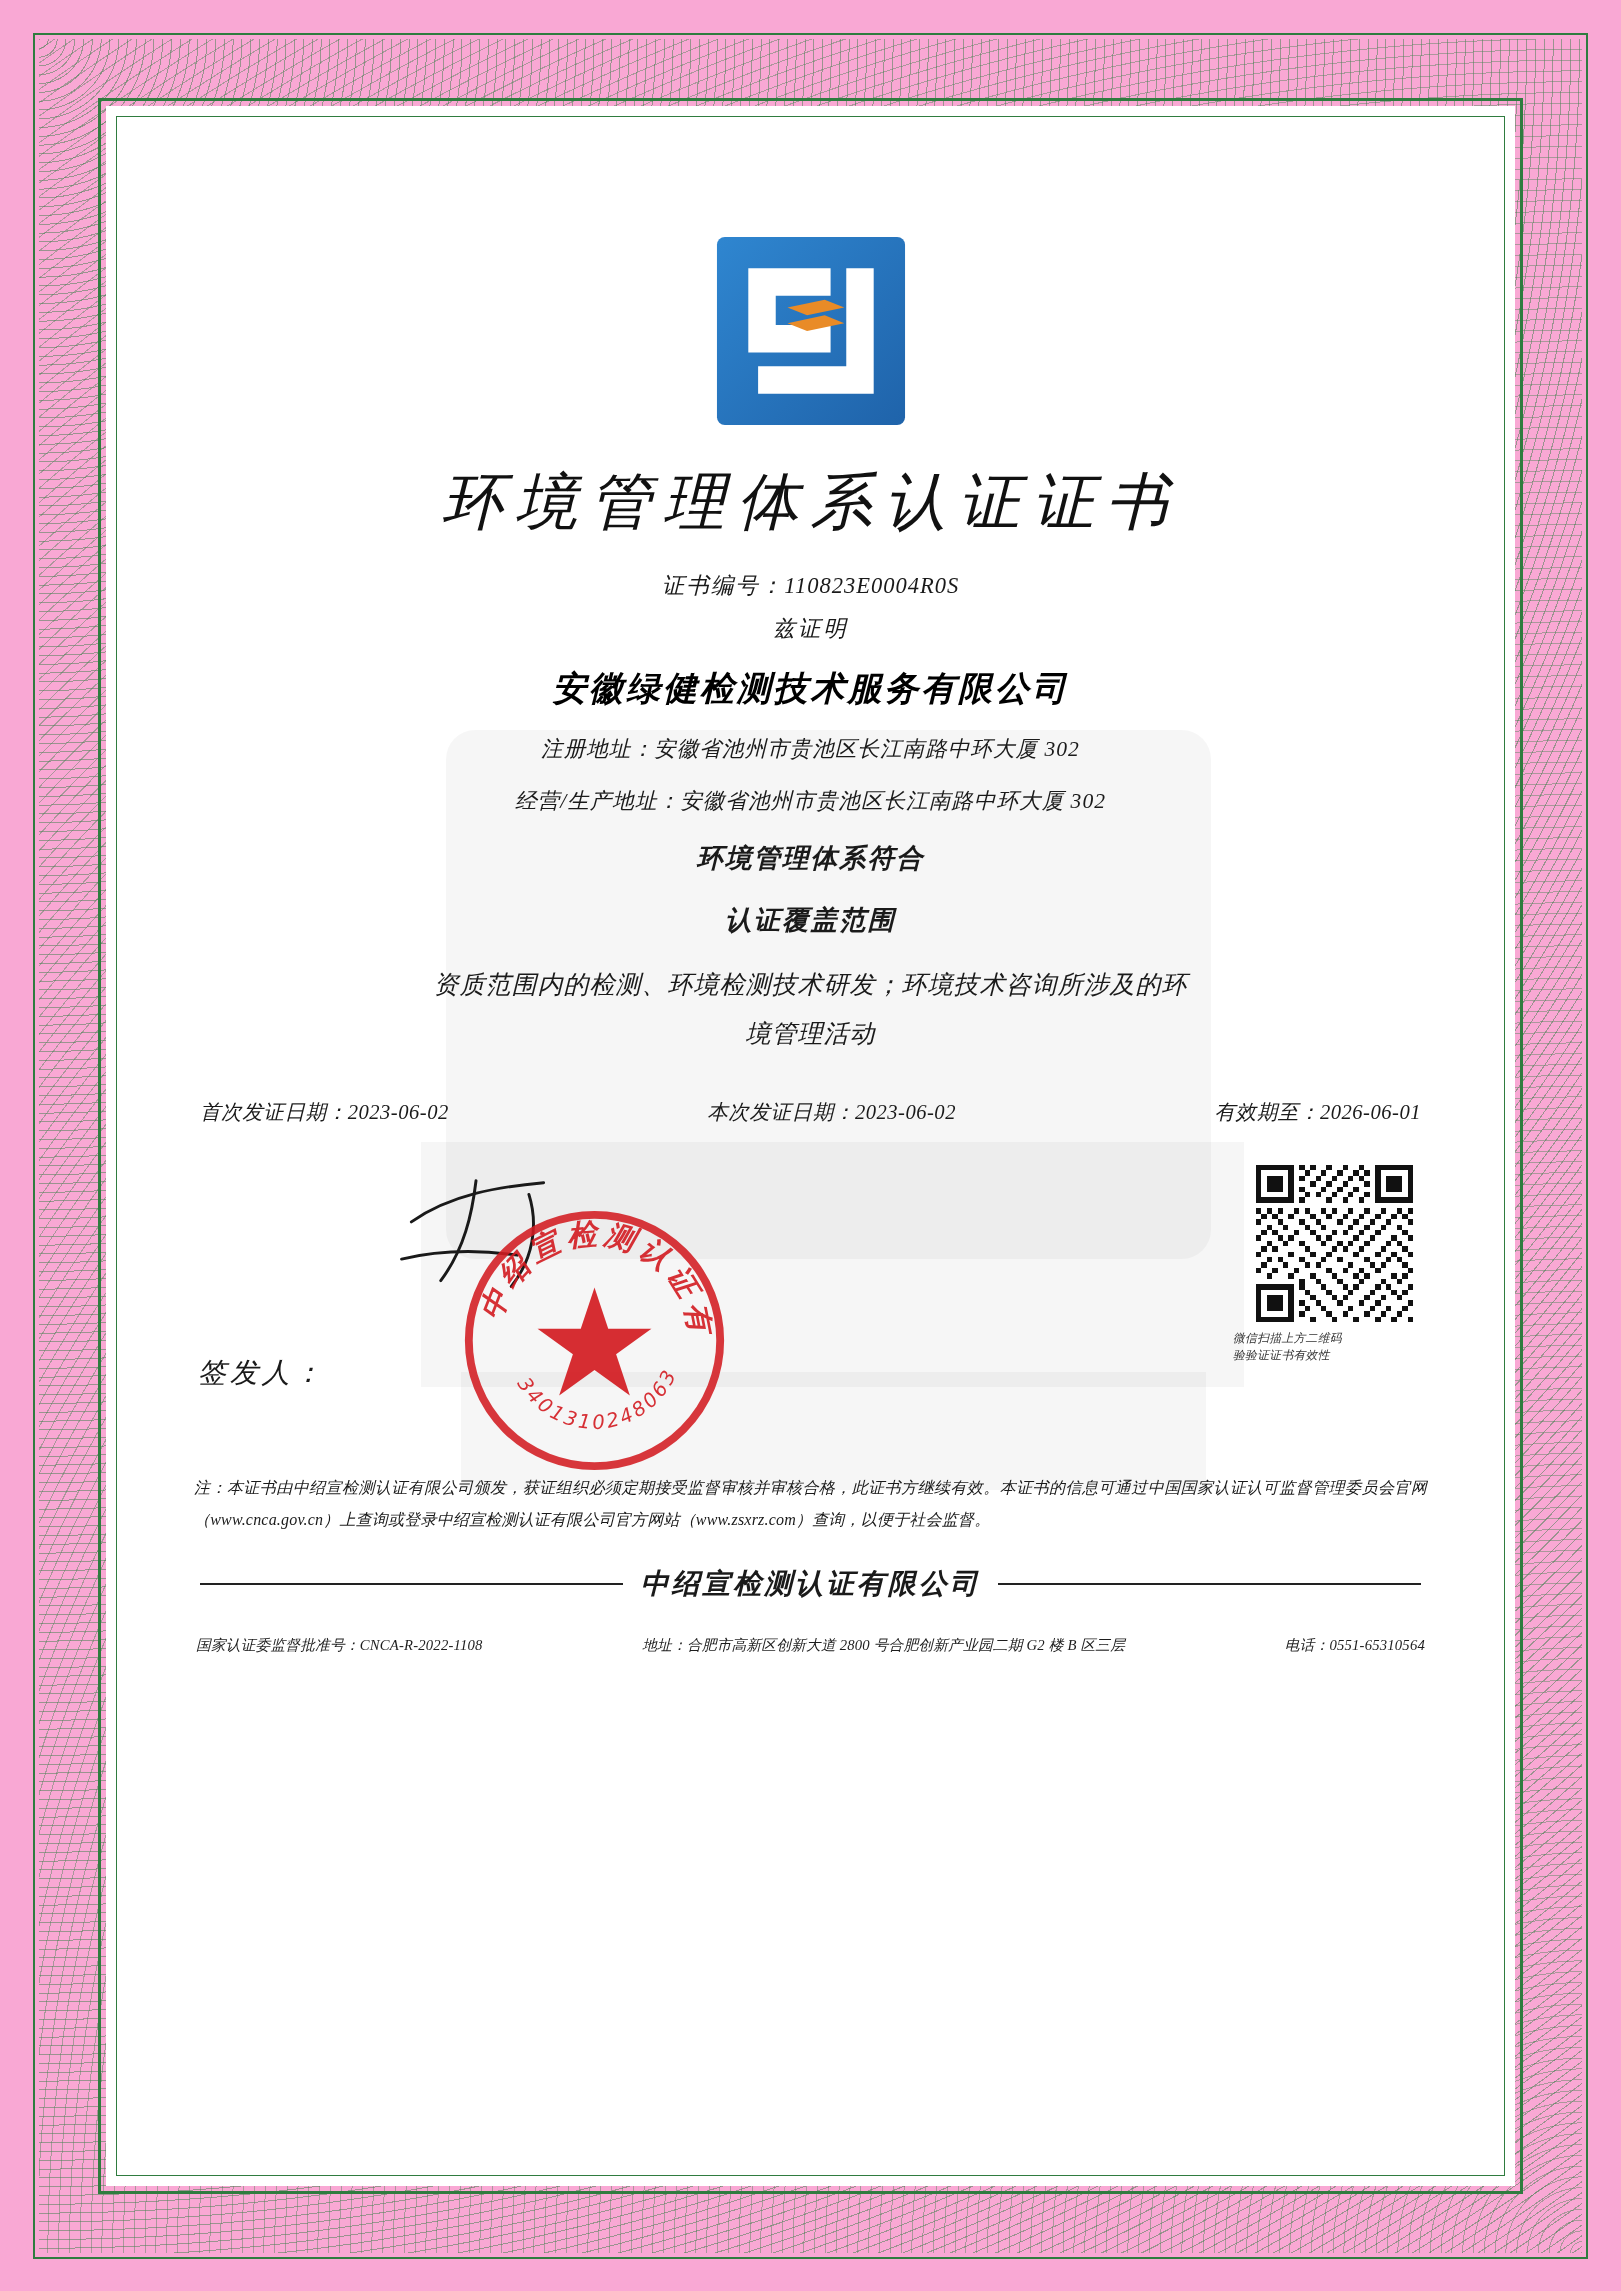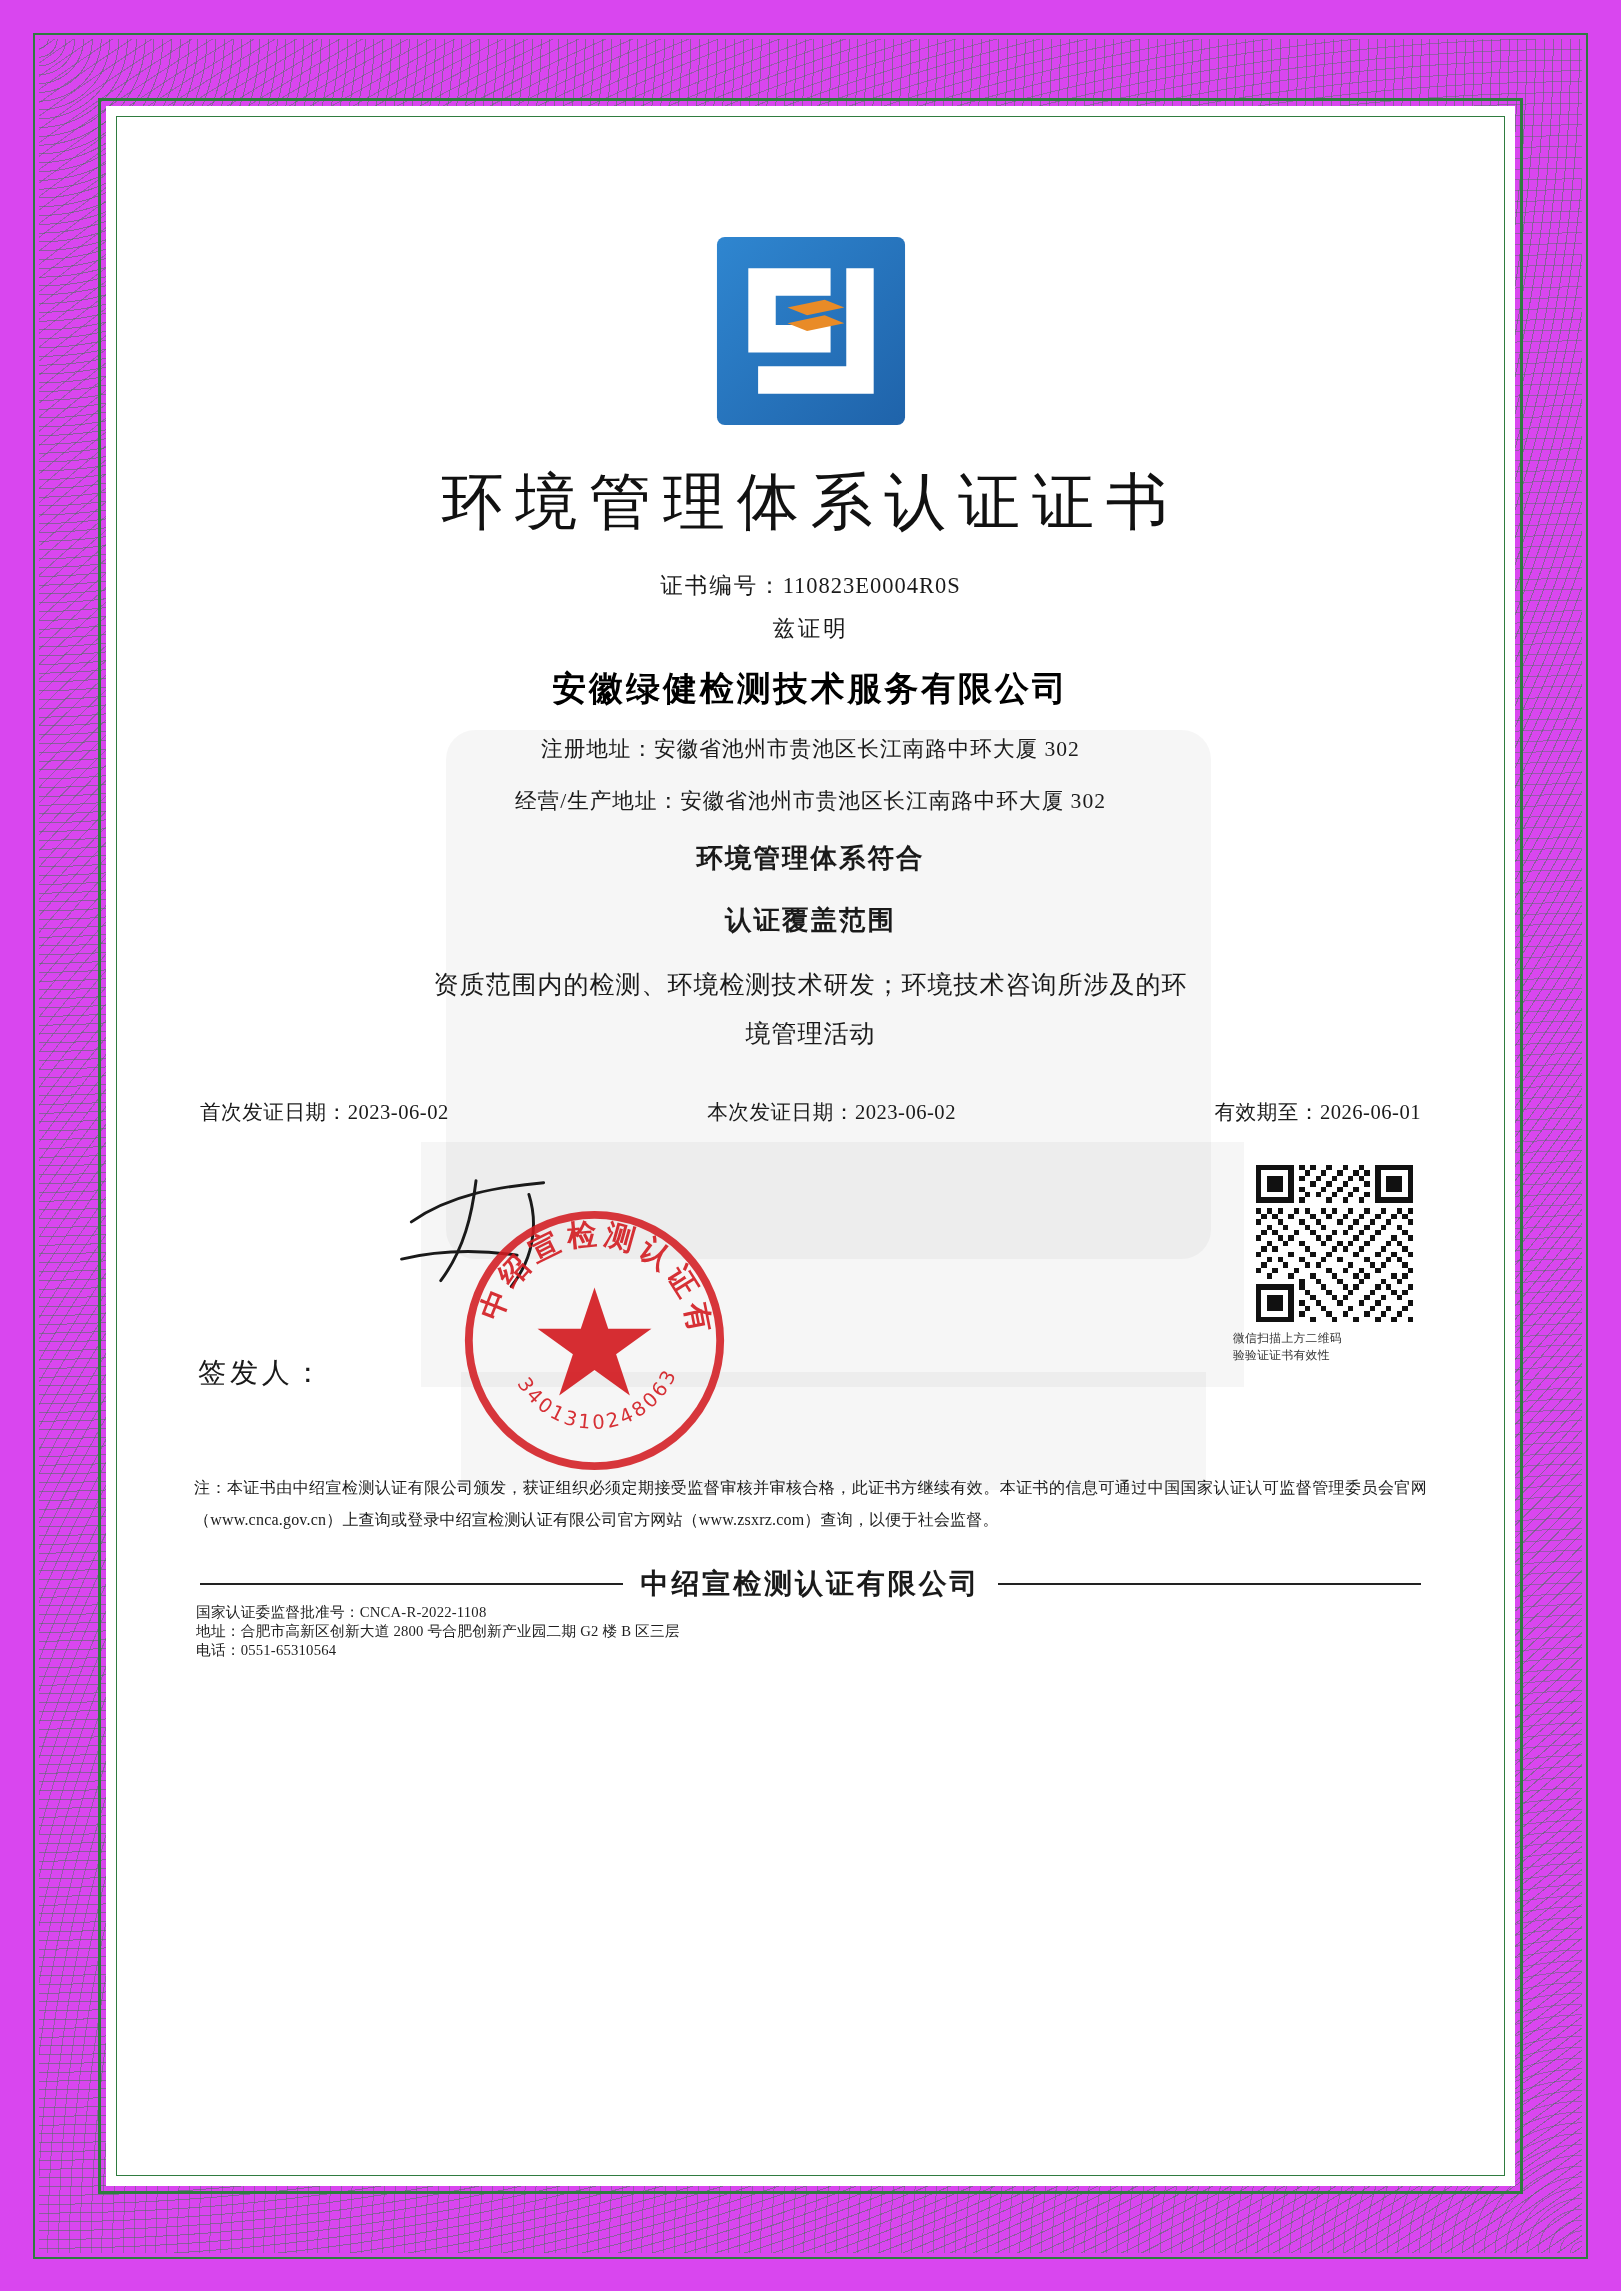--- a/index.html
+++ b/index.html
@@ -13,21 +13,22 @@
     font-family: "Liberation Serif", serif;
     color: #1a1a1a;
     position: relative;
     overflow: hidden;
   }
 
   
   .page {
     position: absolute;
     inset: 0;
-    background: #d946ef;
+    background: #f9a8d4;
+    font-style: italic;
   }
 
   .guilloche-outer {
     position: absolute;
     left: 33px;
     top: 33px;
     right: 33px;
     bottom: 33px;
     border: 2px solid #2f7c3f;
   }
@@ -261,28 +262,28 @@
   }
   .issuer-name {
     font-size: 28px;
     font-weight: 700;
     letter-spacing: 2.9px;
     white-space: nowrap;
   }
 
   
   .footer {
+    margin-top: 33px;
     display: flex;
     justify-content: space-between;
     align-items: baseline;
     padding: 0 49px;
     font-size: 14.7px;
     letter-spacing: 0.2px;
     color: #1d1d1d;
-    flex-direction: column;
   }
   .footer .f-mid { text-align: center; }
 </style>
 </head>
 <body>
 
 <div class="page">
 
   <div class="guilloche-outer"></div>
   <div class="guilloche-band"></div>

